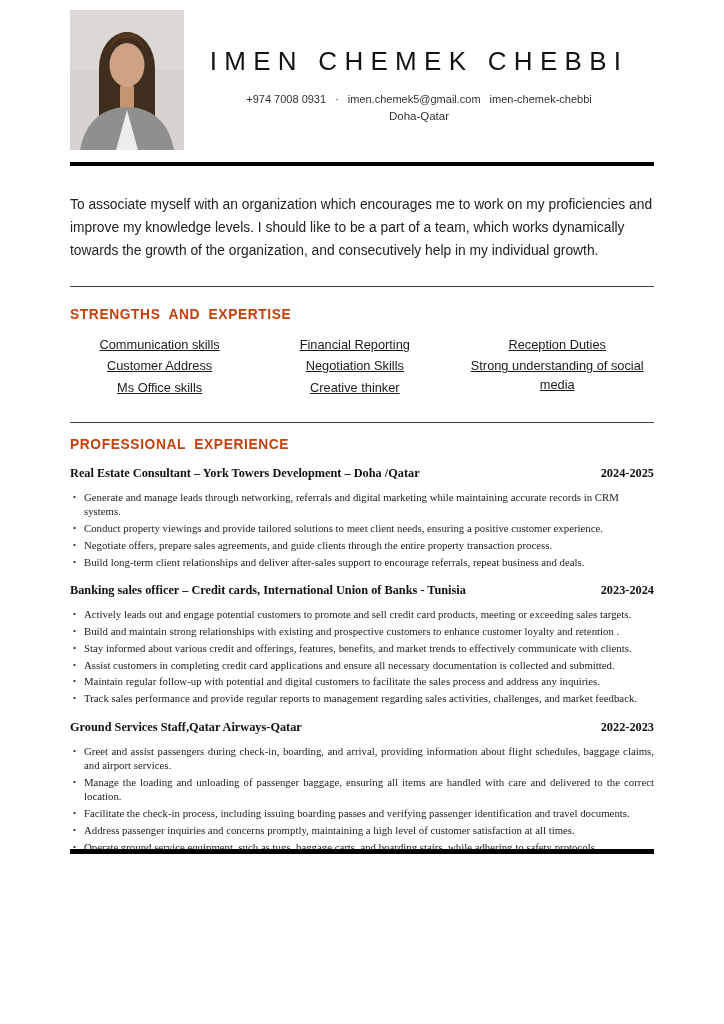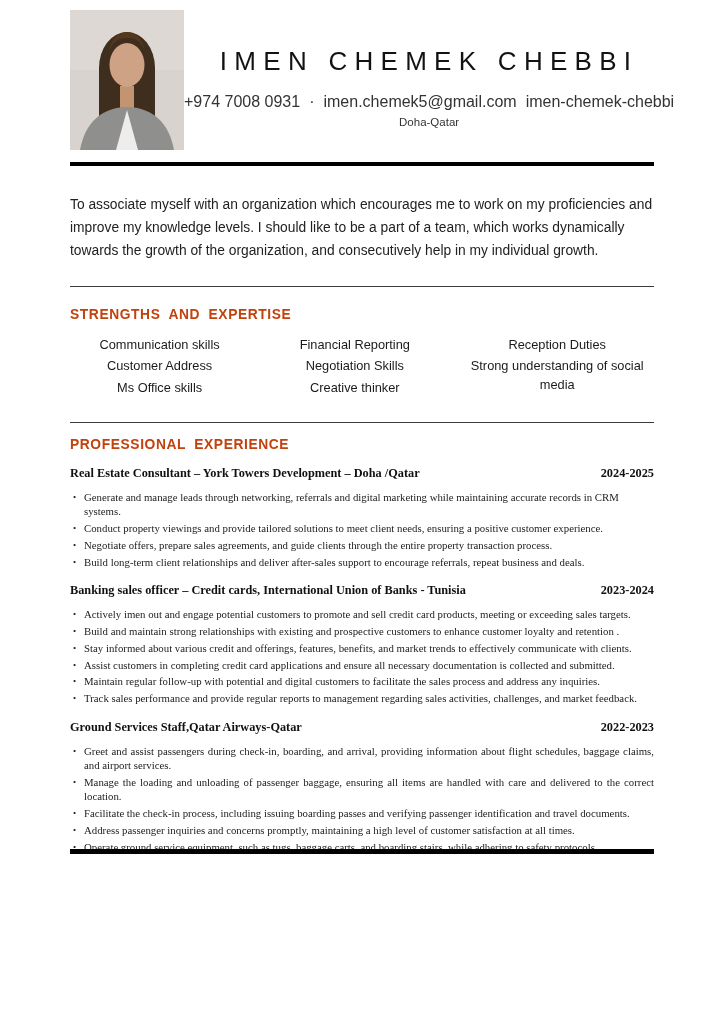--- a/index.html
+++ b/index.html
@@ -28,21 +28,21 @@
   .header-text { flex: 1; text-align: center; margin-top: 36px; }
   .name {
     font-size: 26px;
     font-weight: 400;
     letter-spacing: 0.28em;
     color: #121212;
     white-space: nowrap;
   }
   .contact-line {
     margin-top: 16px;
-    font-size: 16px;
+    font-size: 11px;
     color: #333333;
     display: flex;
     justify-content: center;
     align-items: baseline;
     gap: 9px;
     white-space: nowrap;
   }
   .location { margin-top: 5px; font-size: 11.5px; color: #333333; }
 
   
@@ -73,20 +73,21 @@
     color: #c2410c;
     margin-top: 20px;
   }
 
   
   .strengths-grid {
     display: grid;
     grid-template-columns: 1fr 1fr 1.08fr;
     column-gap: 16px;
     margin-top: 14px;
+    text-decoration: underline;
   }
   .strength-col { text-align: center; }
   .strength-item {
     font-size: 12.8px;
     line-height: 1.42;
     margin-bottom: 3px;
     color: #1b1b1b;
   }
 
   
@@ -191,21 +192,21 @@
         <li>Build long-term client relationships and deliver after-sales support to encourage referrals, repeat business and deals.</li>
       </ul>
     </section>
 
     <section class="job">
       <div class="job-header">
         <span class="job-title">Banking sales officer – Credit cards, International Union of Banks - Tunisia</span>
         <span class="job-dates">2023-2024</span>
       </div>
       <ul class="bullets">
-        <li>Actively imen out and engage potential customers to promote and sell credit card products, meeting or exceeding sales targets.</li>
+        <li>Actively leads out and engage potential customers to promote and sell credit card products, meeting or exceeding sales targets.</li>
         <li>Build and maintain strong relationships with existing and prospective customers to enhance customer loyalty and retention .</li>
         <li>Stay informed about various credit and offerings, features, benefits, and market trends to effectively communicate with clients.</li>
         <li>Assist customers in completing credit card applications and ensure all necessary documentation is collected and submitted.</li>
         <li>Maintain regular follow-up with potential and digital customers to facilitate the sales process and address any inquiries.</li>
         <li>Track sales performance and provide regular reports to management regarding sales activities, challenges, and market feedback.</li>
       </ul>
     </section>
 
     <section class="job">
       <div class="job-header">

